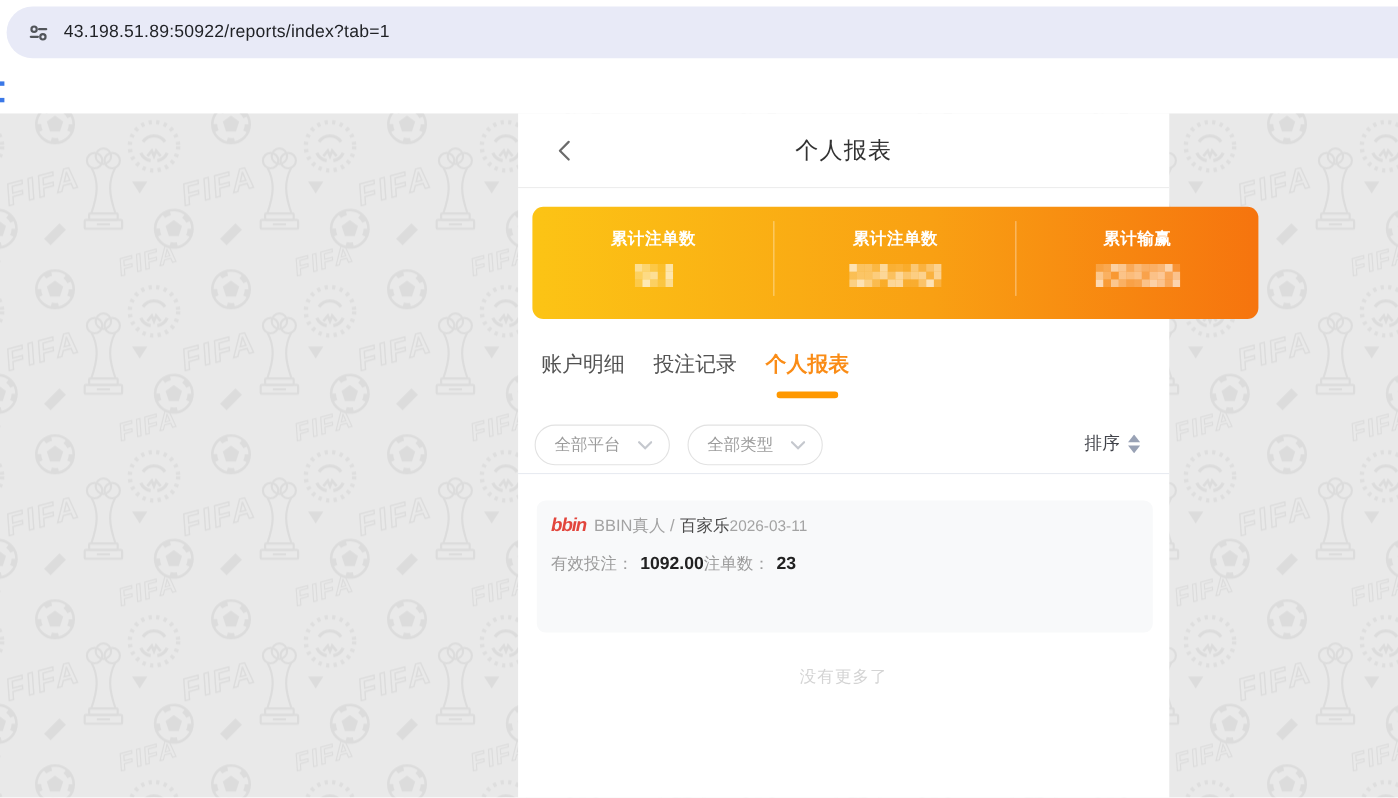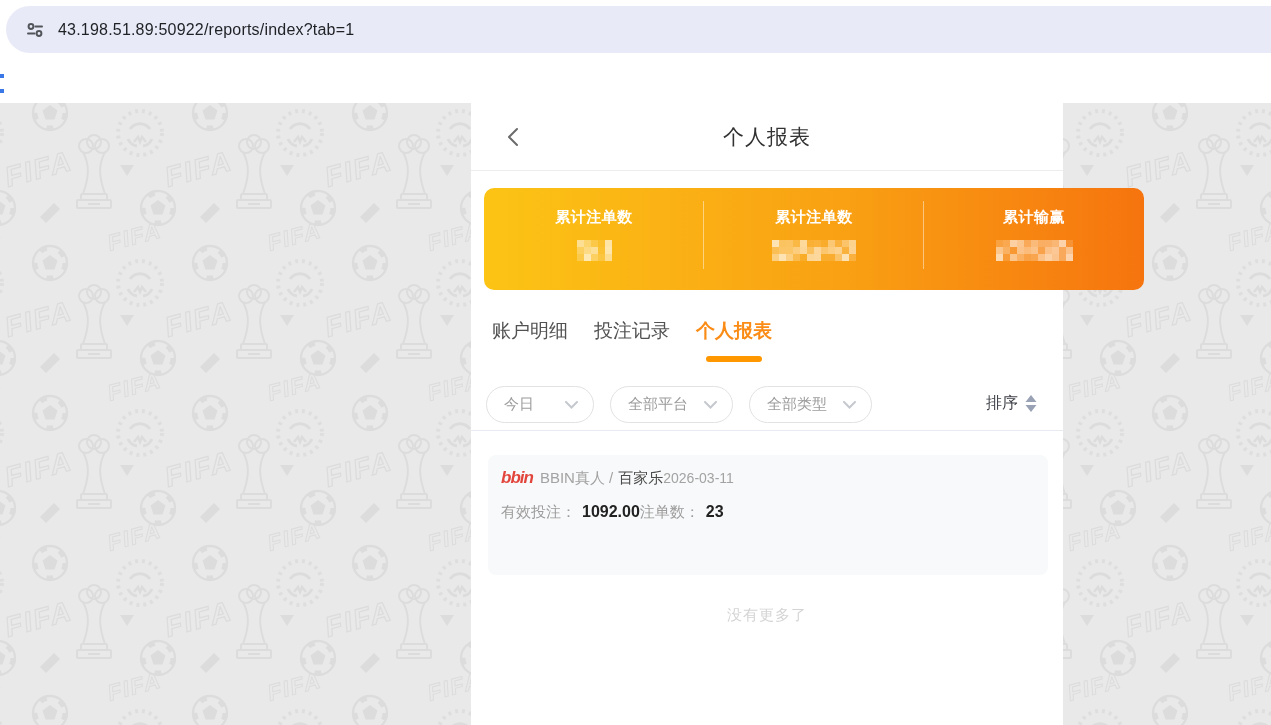--- a/index.html
+++ b/index.html
@@ -272,26 +272,20 @@
   </div>
 
   <div class="tabs">
     <div class="tab">账户明细</div>
     <div class="tab">投注记录</div>
     <div class="tab active">个人报表</div>
   </div>
 
   <div class="filter-row">
     <div class="pills">
-      <div class="pill pill-today">
-        <span>今日</span>
-        <svg width="13" height="8" viewBox="0 0 13 8">
-          <polyline points="1,1 6.5,6.5 12,1" fill="none" stroke="#c5c8ce" stroke-width="2" stroke-linecap="round"></polyline>
-        </svg>
-      </div>
       <div class="pill pill-plat">
         <span>全部平台</span>
         <svg width="13" height="8" viewBox="0 0 13 8">
           <polyline points="1,1 6.5,6.5 12,1" fill="none" stroke="#c5c8ce" stroke-width="2" stroke-linecap="round"></polyline>
         </svg>
       </div>
       <div class="pill pill-type">
         <span>全部类型</span>
         <svg width="13" height="8" viewBox="0 0 13 8">
           <polyline points="1,1 6.5,6.5 12,1" fill="none" stroke="#c5c8ce" stroke-width="2" stroke-linecap="round"></polyline>

